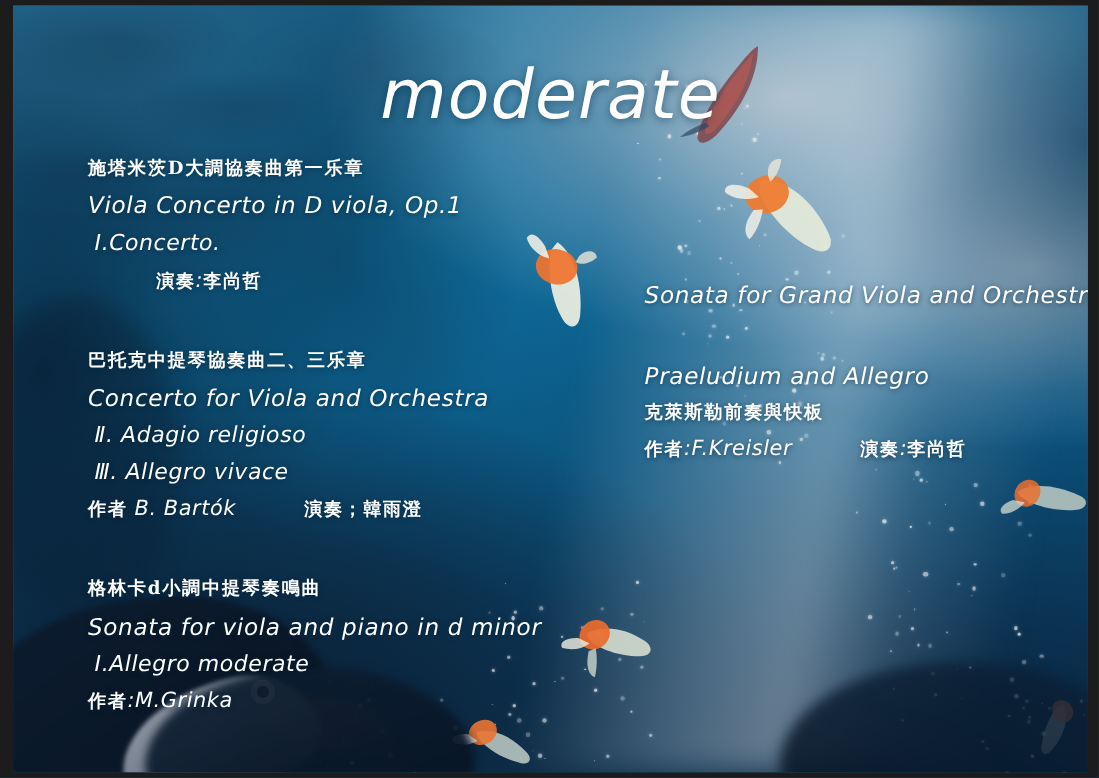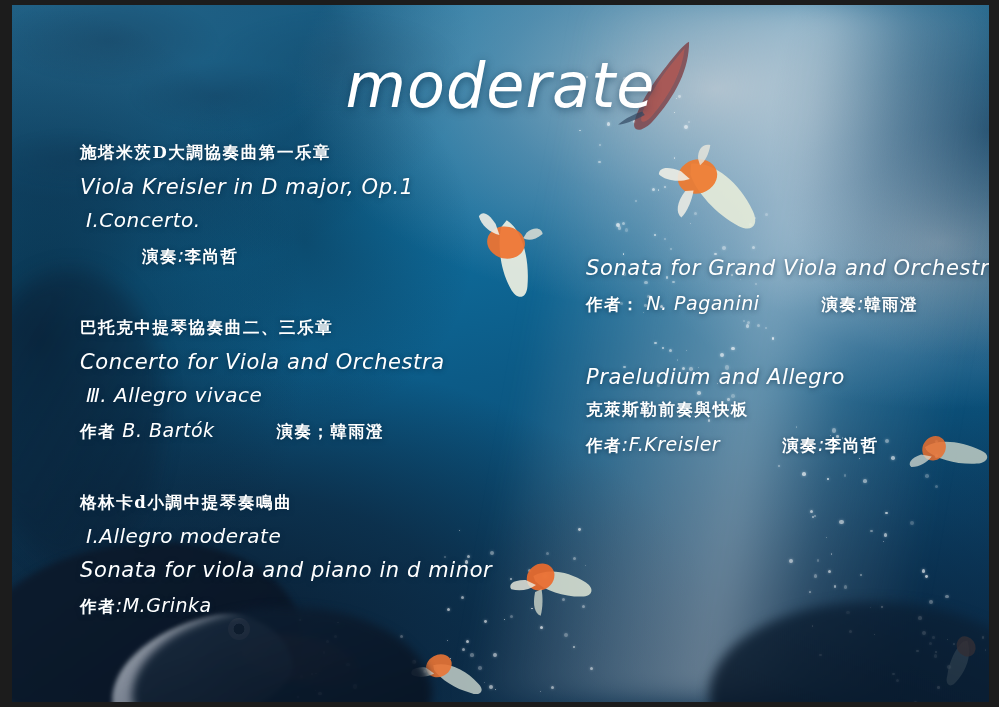--- a/index.html
+++ b/index.html
@@ -531,51 +531,48 @@
   <div class="bigfish-eye"></div>
   <div class="rock-b"></div>
 
   <div id="content">
 
     <div class="title">moderate</div>
 
     <div class="col col-left" id="col-left">
         <div class="entry">
           <div class="line cn-title">施塔米茨D大調協奏曲第一乐章</div>
-          <div class="line en">Viola Kreisler in D major, Op.1</div>
+          <div class="line en">Viola Concerto in D viola, Op.1</div>
           <div class="line en-mvt">Ⅰ.Concerto.</div>
           <div class="credits line">
             <span class="credit-performer"><span class="cjk">演奏</span>:<span class="cjk">李尚哲</span></span>
           </div>
         </div>
         <div class="entry">
           <div class="line cn-title">巴托克中提琴協奏曲二、三乐章</div>
           <div class="line en">Concerto for Viola and Orchestra</div>
+          <div class="line en-mvt">Ⅱ. Adagio religioso</div>
           <div class="line en-mvt">Ⅲ. Allegro vivace</div>
           <div class="credits line">
             <span class="credit-composer"><span class="cjk">作者</span>  B. Bartók</span>
             <span class="credit-performer"><span class="cjk">演奏；韓雨澄</span></span>
           </div>
         </div>
         <div class="entry">
           <div class="line cn-title">格林卡d小調中提琴奏鳴曲</div>
+          <div class="line en">Sonata for viola and piano in d minor</div>
           <div class="line en-mvt">Ⅰ.Allegro moderate</div>
-          <div class="line en">Sonata for viola and piano in d minor</div>
           <div class="credits line">
             <span class="credit-composer"><span class="cjk">作者</span>:M.Grinka</span>
           </div>
         </div>
       </div>
     <div class="col col-right" id="col-right">
         <div class="entry">
           <div class="line en">Sonata for Grand Viola and Orchestra</div>
-          <div class="credits line">
-            <span class="credit-composer"><span class="cjk">作者：</span> N. Paganini</span>
-            <span class="credit-performer"><span class="cjk">演奏</span>:<span class="cjk">韓雨澄</span></span>
-          </div>
         </div>
         <div class="entry">
           <div class="line en">Praeludium and Allegro</div>
           <div class="line cn-title">克萊斯勒前奏與快板</div>
           <div class="credits line">
             <span class="credit-composer"><span class="cjk">作者</span>:F.Kreisler</span>
             <span class="credit-performer"><span class="cjk">演奏</span>:<span class="cjk">李尚哲</span></span>
           </div>
         </div>
       </div>

